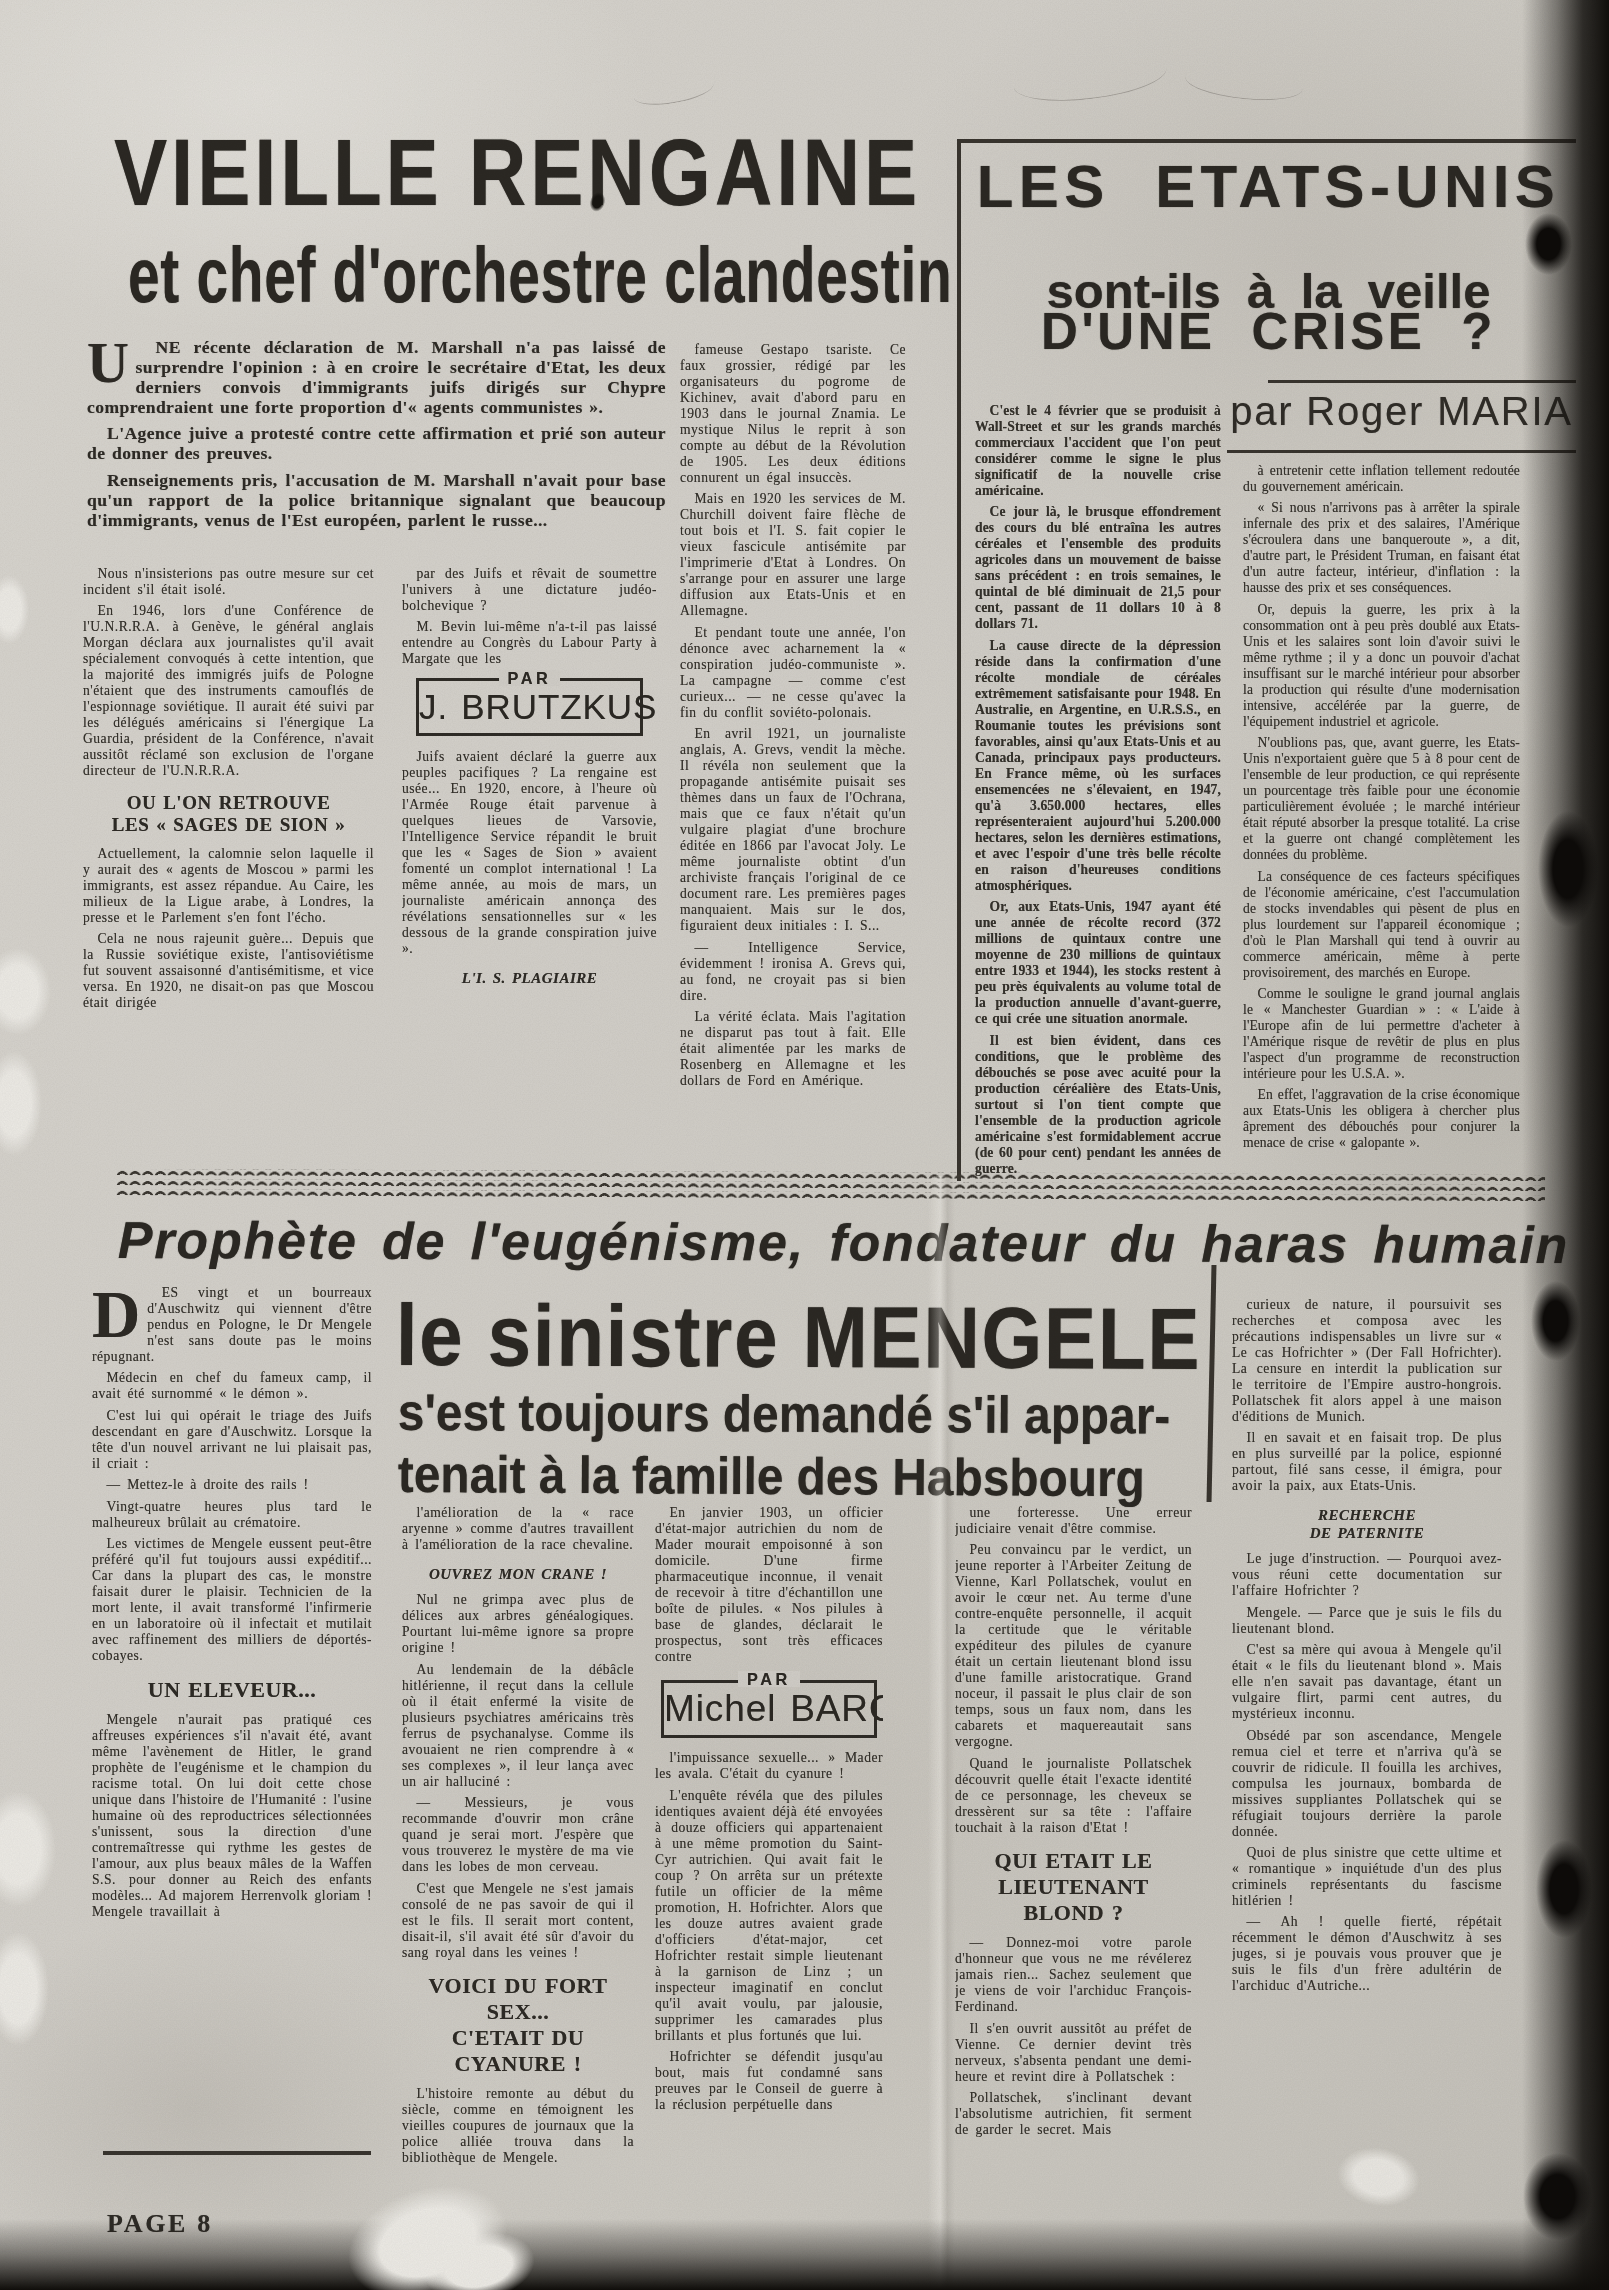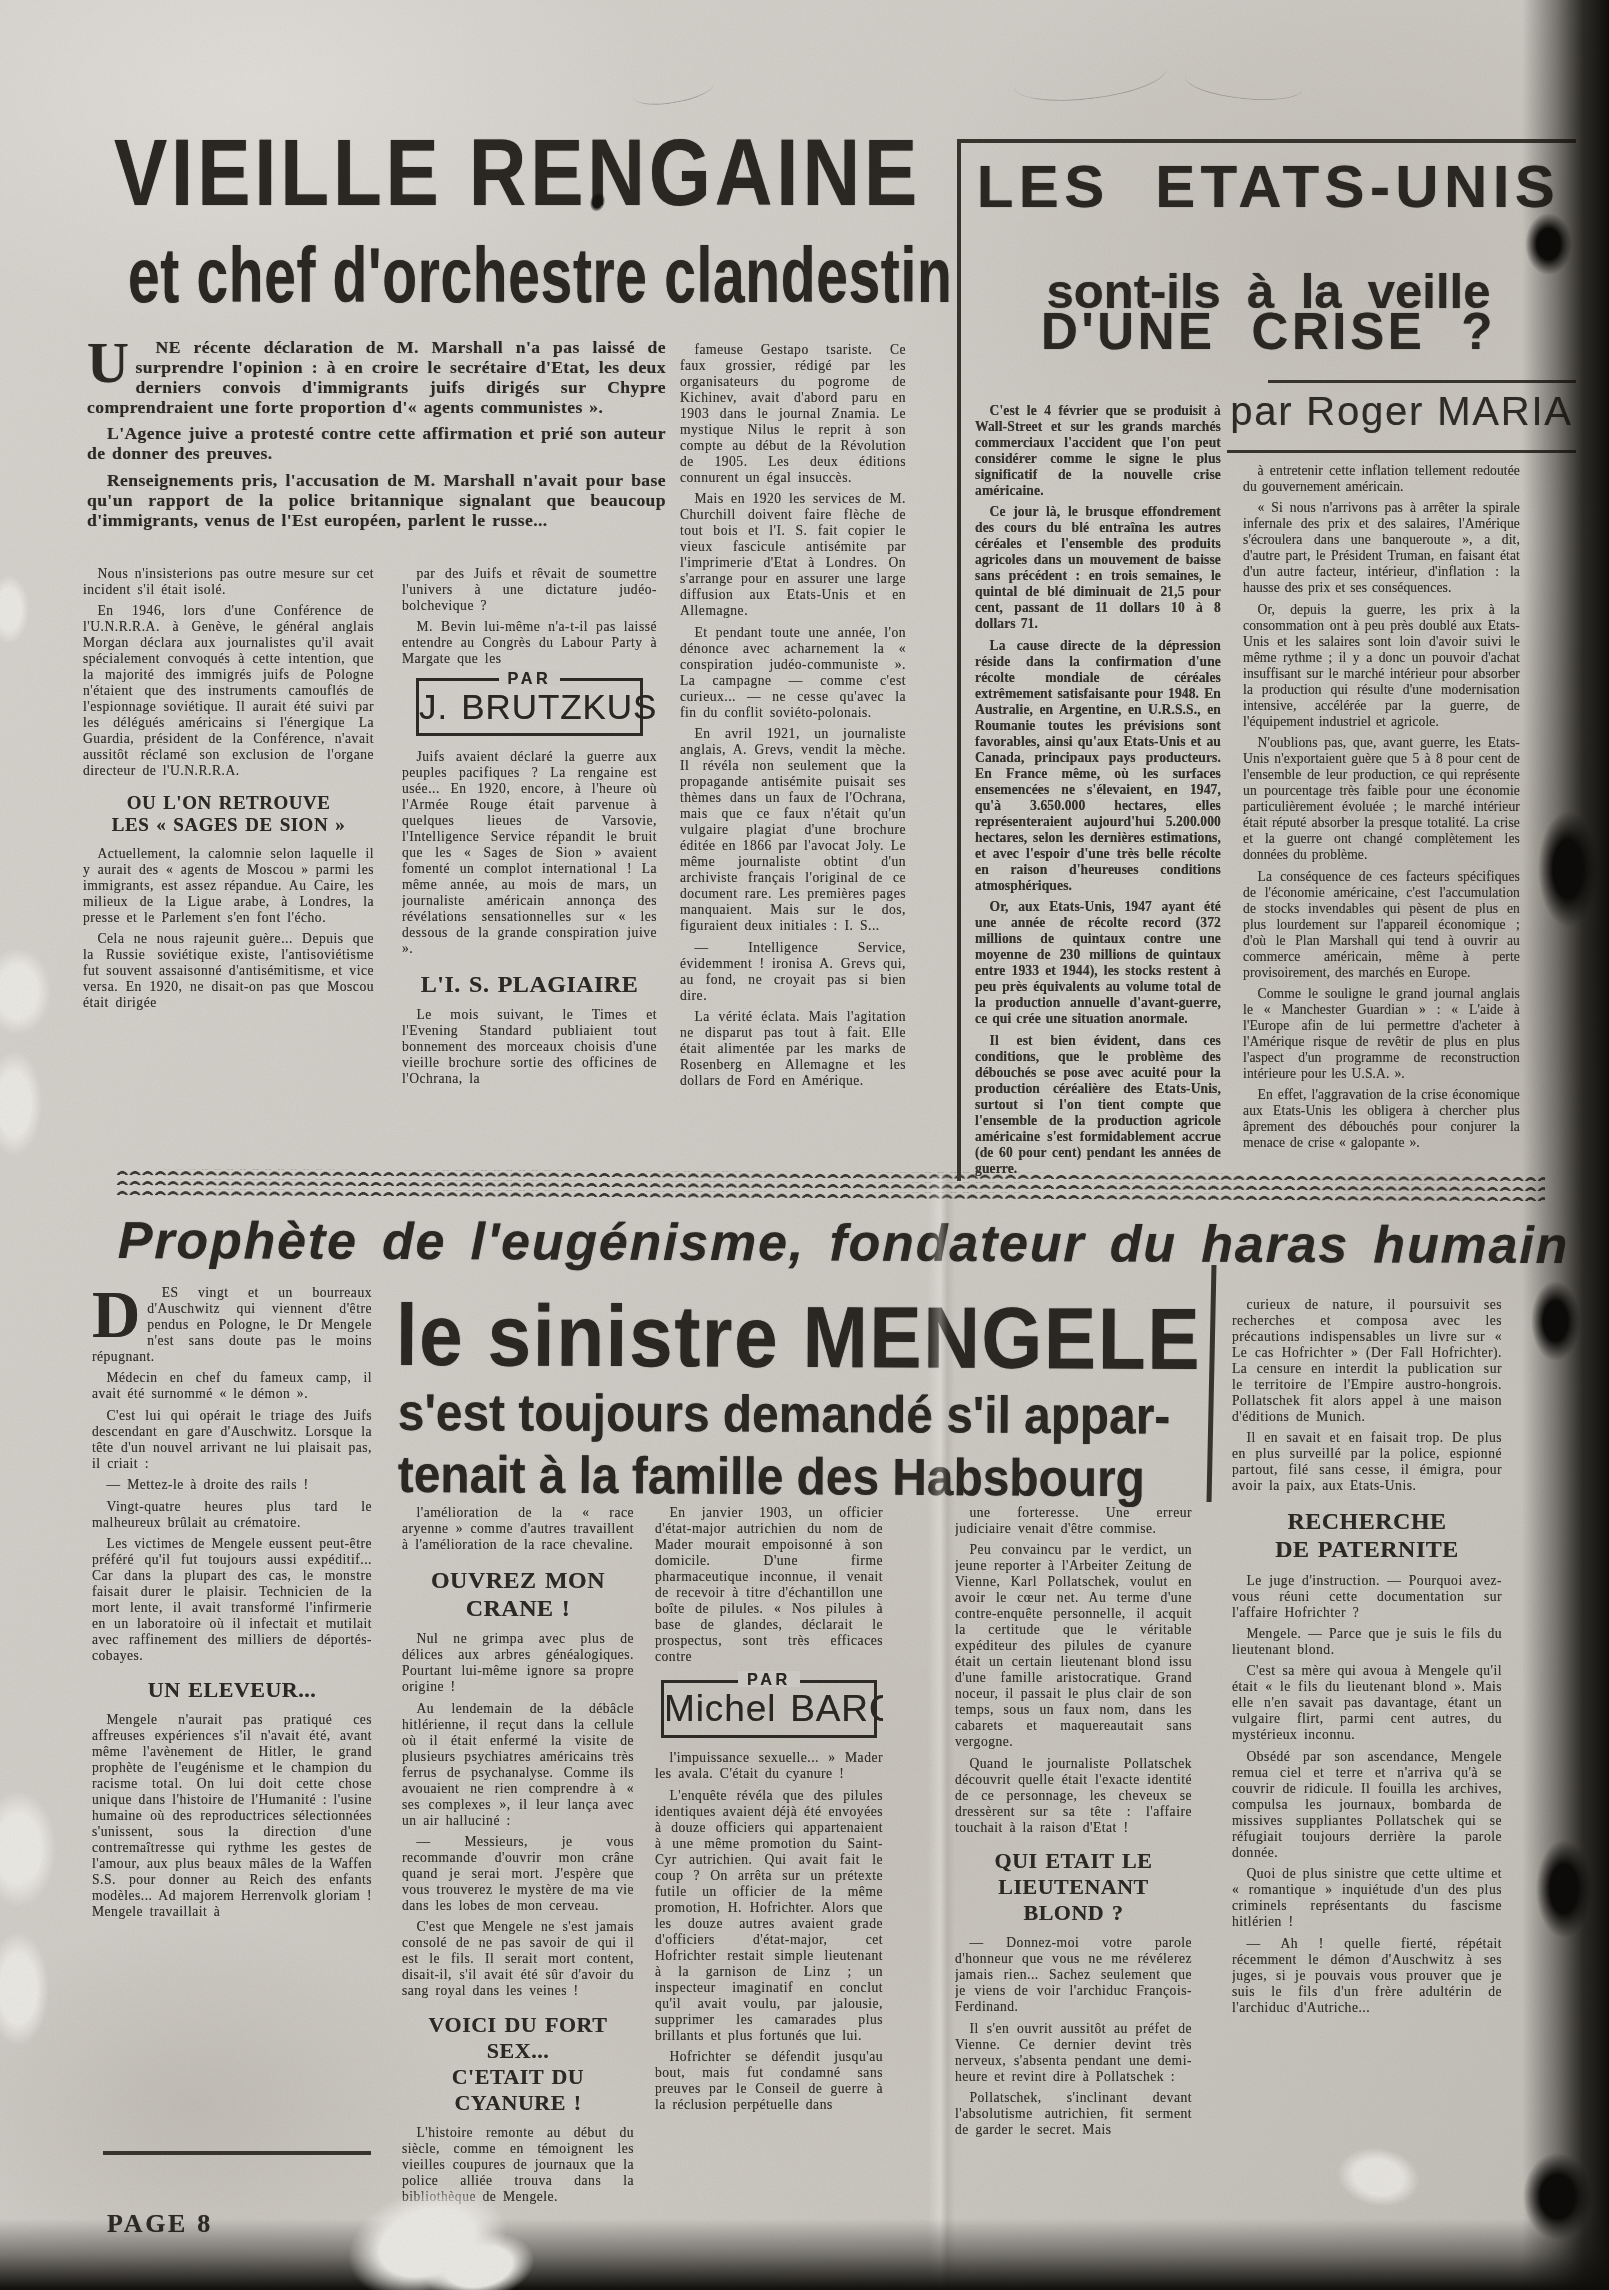--- a/index.html
+++ b/index.html
@@ -28,21 +28,21 @@
     text-shadow:0 0 0.7px rgba(46,43,38,.5);}
   .lead p{margin:0 0 6.3px 0;text-indent:20px;}
   
   .hsans{position:absolute;font-family:"Liberation Sans",sans-serif;font-weight:700;
     color:#2b2823;white-space:nowrap;transform-origin:left top;
     text-shadow:0 0 1.1px rgba(43,40,35,.65);}
   .hcenter{text-align:center;transform-origin:center top;}
   .subhead{font-family:"Liberation Serif",serif;font-weight:700;text-align:center;
     white-space:pre-line;color:#2d2a25;letter-spacing:0.5px;word-spacing:1.8px;
     margin:12.7px 0 9px;line-height:1.18;text-indent:0;}
-  .sh20{font-size:19px;} .sh24{font-size:22px;} .sh26{font-size:24px;}
+  .sh20{font-size:19px;} .sh24{font-size:22px;} .sh26{font-size:15px;font-style:italic;}
   
   .bybox{position:relative;border:3.6px solid #2e2b26;margin:11px 1.8px 12.7px;
     text-align:center;font-family:"Liberation Sans",sans-serif;color:#2b2823;}
   .bybox .parlab{position:absolute;top:-11.8px;left:50%;transform:translateX(-50%);
     padding:0 9px;background:#d0cdc7;font-size:16.3px;font-weight:700;letter-spacing:3.6px;white-space:nowrap;}
   .bybox .name{font-size:35px;line-height:52px;letter-spacing:0.9px;white-space:nowrap;}
   .bybox.light .name{font-weight:400;font-size:37px;}
   
   .rule{position:absolute;background:#38342e;}
   .wavyband{position:absolute;transform:rotate(.25deg);}
@@ -97,23 +97,20 @@
         <p>M. Bevin lui-même n'a-t-il pas laissé entendre au Congrès du Labour Party à Margate que les</p>
       </div>
     <div class="bybox" style="width:221px;margin-left:auto;margin-right:auto;">
       <span class="parlab">PAR</span>
       <div class="name">J. BRUTZKUS</div>
     </div>
     <div>
         <p>Juifs avaient déclaré la guerre aux peuples pacifiques ? La rengaine est usée... En 1920, encore, à l'heure où l'Armée Rouge était parvenue à quelques lieues de Varsovie, l'Intelligence Service répandit le bruit que les « Sages de Sion » avaient fomenté un complot international ! La même année, au mois de mars, un journaliste américain annonça des révélations sensationnelles sur « les dessous de la grande conspiration juive ».</p>
       </div>
     <h4 class="subhead sh26">L'I. S. PLAGIAIRE</h4>
-    <div>
-        <p>Le mois suivant, le Times et l'Evening Standard publiaient tout bonnement des morceaux choisis d'une vieille brochure sortie des officines de l'Ochrana, la</p>
-      </div>
   </div>
 
   <div class="col" style="left:680px;top:342px;width:226px;height:839px;">
       <p>fameuse Gestapo tsariste. Ce faux grossier, rédigé par les organisateurs du pogrome de Kichinev, avait d'abord paru en 1903 dans le journal Znamia. Le mystique Nilus le reprit à son compte au début de la Révolution de 1905. Les deux éditions connurent un égal insuccès.</p>
       <p>Mais en 1920 les services de M. Churchill doivent faire flèche de tout bois et l'I. S. fait copier le vieux fascicule antisémite par l'imprimerie d'Etat à Londres. On s'arrange pour en assurer une large diffusion aux Etats-Unis et en Allemagne.</p>
       <p>Et pendant toute une année, l'on dénonce avec acharnement la « conspiration judéo-communiste ». La campagne — comme c'est curieux... — ne cesse qu'avec la fin du conflit soviéto-polonais.</p>
       <p>En avril 1921, un journaliste anglais, A. Grevs, vendit la mèche. Il révéla non seulement que la propagande antisémite puisait ses thèmes dans un faux de l'Ochrana, mais que ce faux n'était qu'un vulgaire plagiat d'une brochure éditée en 1866 par l'avocat Joly. Le même journaliste obtint d'un archiviste français l'original de ce document rare. Les premières pages manquaient. Mais sur le dos, figuraient deux initiales : I. S...</p>
       <p>— Intelligence Service, évidemment ! ironisa A. Grevs qui, au fond, ne croyait pas si bien dire.</p>
       <p>La vérité éclata. Mais l'agitation ne disparut pas tout à fait. Elle était alimentée par les marks de Rosenberg en Allemagne et les dollars de Ford en Amérique.</p>
     </div>

